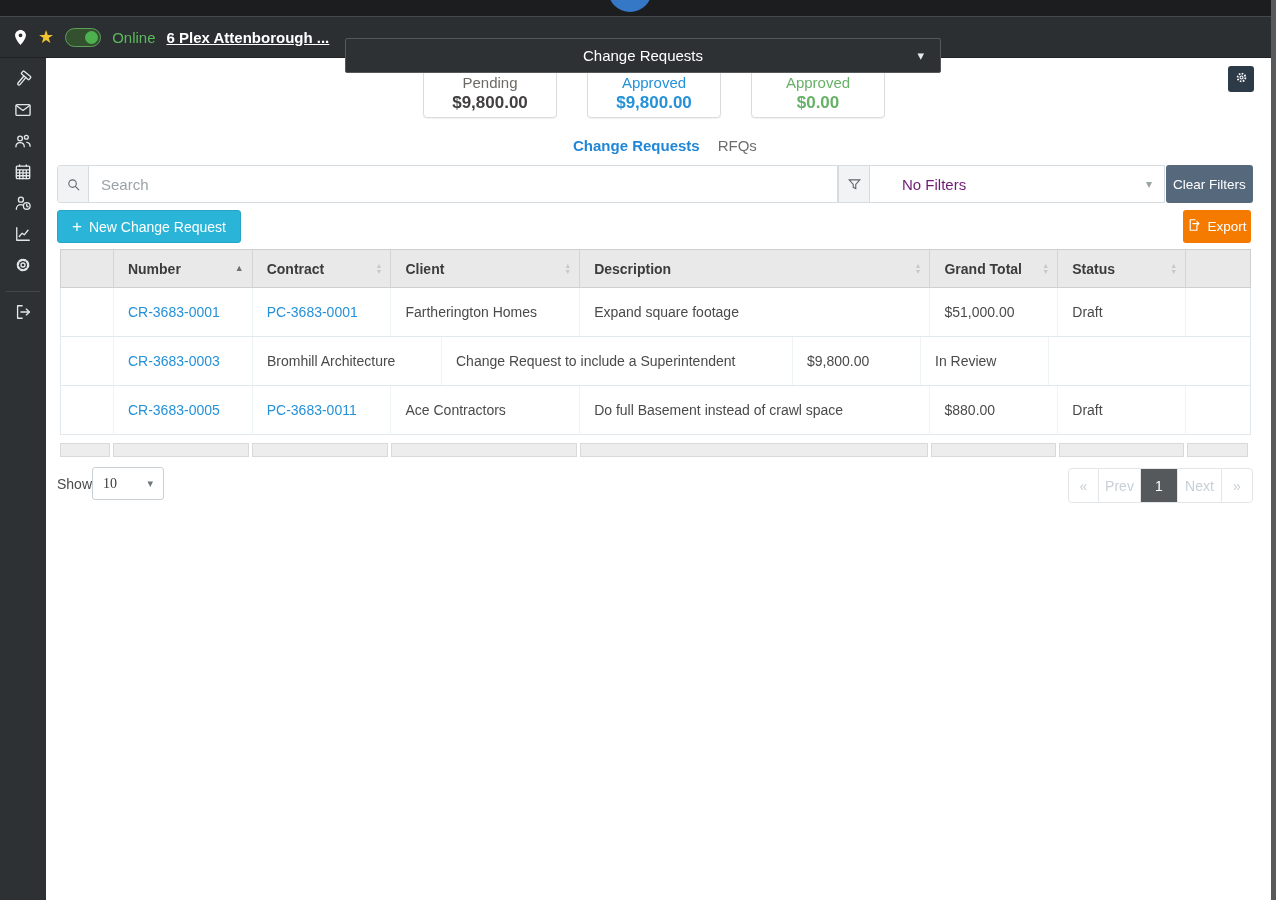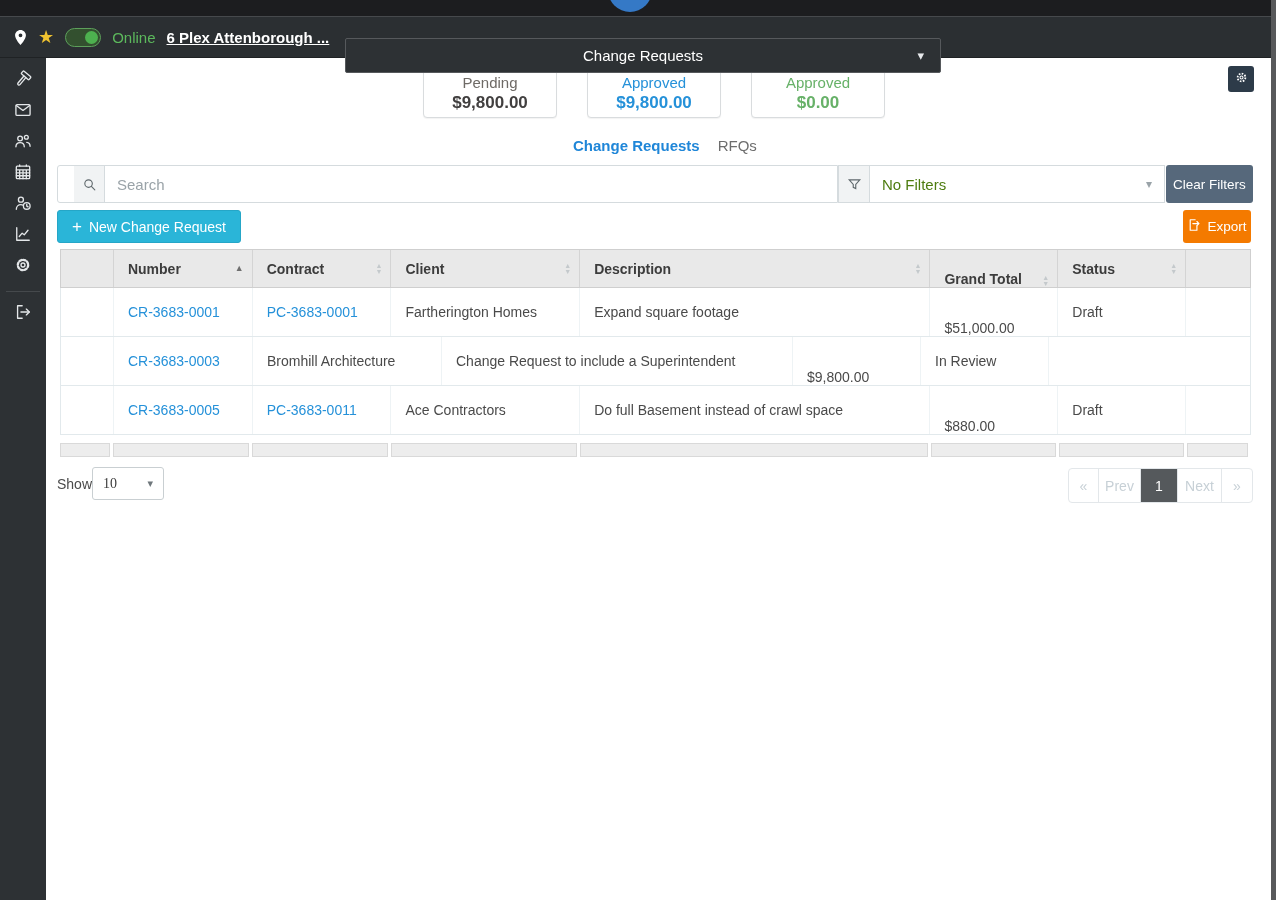--- a/index.html
+++ b/index.html
@@ -62,37 +62,37 @@
   .card-approved .lbl, .card-approved .val { color:#67b168; }
 
   
   .tabs { left:573px; top:137px; display:flex; gap:18px; font-size:15px; }
   .tab { color:#6d6d6d; cursor:pointer; }
   .tab.active { color:#1f86d8; font-weight:700; }
 
   
   .search-box {
     left:57px; top:165px; width:781px; height:38px; background:#fff;
-    border:1px solid #d5dbde; border-radius:3px 0 0 3px; display:flex; align-items:stretch;padding-left:16px;
+    border:1px solid #d5dbde; border-radius:3px 0 0 3px; display:flex; align-items:stretch;
   }
   .icon-seg {
     width:31px; background:#f1f3f4; border-right:1px solid #d5dbde;
     display:flex; align-items:center; justify-content:center; color:#5f686c; flex:none;
   }
   .icon-seg svg { stroke:currentColor; fill:none; stroke-width:1.8; stroke-linecap:round; }
   .search-box input {
     flex:1; border:none; outline:none; padding:0 12px; font-size:15px; color:#333;
     font-family:"Liberation Sans","DejaVu Sans",sans-serif; background:transparent;
   }
   .search-box input::placeholder { color:#9aa3a8; }
   .filter-box {
     left:838px; top:165px; width:327px; height:38px; background:#fff;
     border:1px solid #d5dbde; display:flex; align-items:stretch; cursor:pointer;
   }
-  .filter-val { flex:1; display:flex; align-items:center; padding:0 12px; font-size:15px; color:#4d7c0f; }
+  .filter-val { flex:1; display:flex; align-items:center; padding:0 12px; font-size:15px; color:#701a75;margin-left:20px; }
   .filter-caret { display:flex; align-items:center; padding-right:12px; color:#9aa3a8; font-size:12px; }
   .clear-btn {
     left:1166px; top:165px; width:87px; height:38px; background:#56687b; color:#fff; font-size:13.5px;
     border-radius:3px; display:flex; align-items:center; justify-content:center; cursor:pointer;
   }
 
   
   .new-btn {
     left:57px; top:210px; height:33px; padding:0 14px; background:#2ab5d8; border:1px solid #25a6c7;
     color:#fff; font-size:14px; border-radius:3px; display:inline-flex; align-items:center; gap:7px; cursor:pointer;
@@ -112,21 +112,21 @@
     border-right:1px solid #d4d4d4; font-weight:700; font-size:14px; color:#3c3c3c; cursor:pointer;
   }
   .th:last-child { border-right:none; }
   .sort-asc { color:#6f6f6f; font-size:9px; line-height:1; }
   .sort-both { display:flex; flex-direction:column; color:#c4c9cc; font-size:7px; line-height:6px; }
   .tbody { border-left:1px solid #e2e9ec; border-right:1px solid #e2e9ec; }
   .tr { display:flex; height:49px; align-items:stretch; border-bottom:1px solid #e2e9ec; font-size:14px; color:#4a4a4a; background:#fff; }
   .td { padding:0 8px 0 14px; border-right:1px solid #eef3f5; display:flex; align-items:center; white-space:nowrap; overflow:hidden; }
   .td:last-child { border-right:none; }
   .link { color:#2591d9; cursor:pointer; }
-  .c0{width:53px;} .c1{width:139px;} .c2{width:139px;} .c3{width:189px;} .c4{width:351px;} .c5{width:128px;align-items:flex-end;} .c6{width:128px;} .c7{width:64px;}
+  .c0{width:53px;} .c1{width:139px;} .c2{width:139px;} .c3{width:189px;} .c4{width:351px;} .c5{width:128px;} .c6{width:128px;} .c7{width:64px;}
 
   .tfoot { left:60px; top:443px; width:1191px; display:flex; gap:3px; }
   .fseg { height:14px; background:#ededed; border:1px solid #d9d9d9; }
 
   
   .show-label { left:57px; top:476px; font-size:14px; color:#4a4a4a; }
   .page-size {
     left:92px; top:467px; width:72px; height:33px; background:#fff; border:1px solid #c9cfd2; border-radius:3px;
     display:flex; align-items:center; justify-content:space-between; padding:0 10px; font-size:14px; color:#3c3c3c; cursor:pointer;font-family:Liberation Serif, serif;
   }

